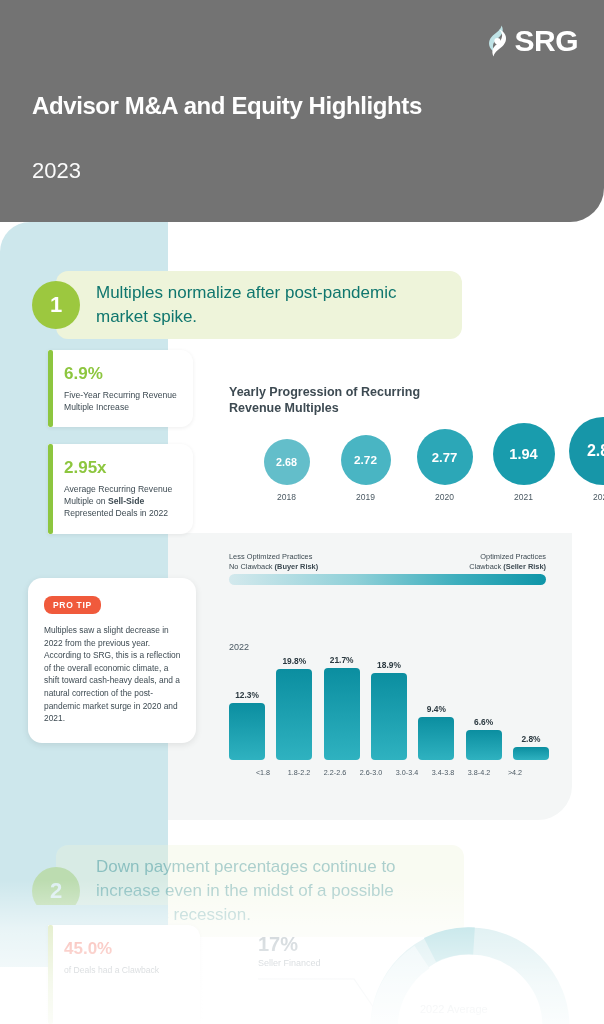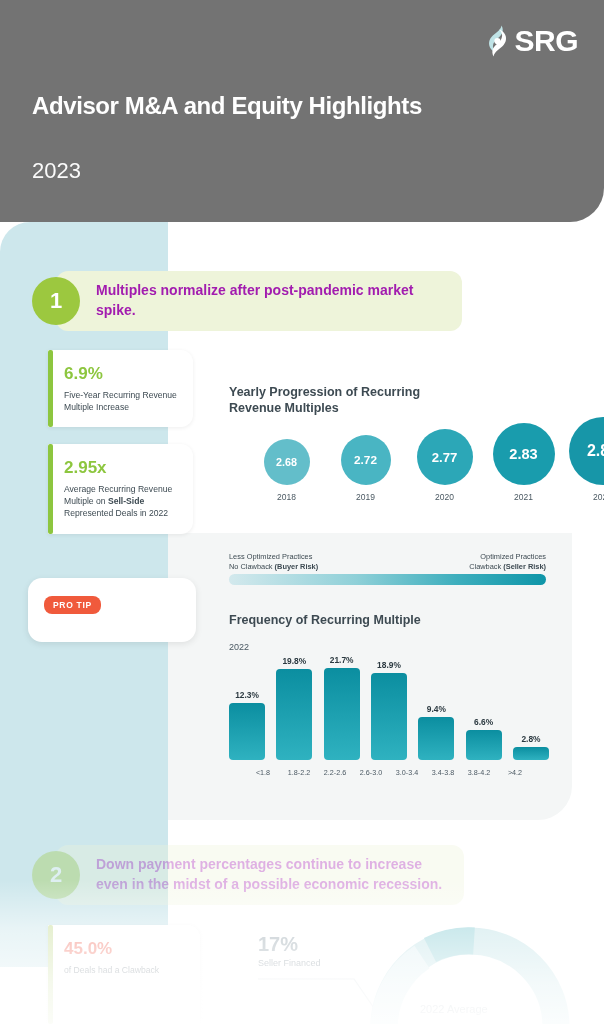--- a/index.html
+++ b/index.html
@@ -55,21 +55,21 @@
     background:#9CC council; background:#9CC83F;
     display:flex; align-items:center; justify-content:center;
     color:#ffffff; font-size:22px; font-weight:bold; z-index:3; flex:none;
   }
   .sec-pill {
     margin-left:-24px; padding:10px 18px 10px 40px;
     background:#EEF4DA; border-radius:12px;
     min-height:44px; display:flex; align-items:center;
   }
   .sec-pill span {
-    color:#a21caf; font-size:14px; font-weight:bold; line-height:1.42;
+    color:#0f766e; font-size:17px; font-weight:normal; line-height:1.42;
   }
   #sec1 { left:32px; top:271px; width:430px; }
   #sec1 .sec-pill { width:406px; }
   #sec2 { left:32px; top:845px; width:432px; opacity:.34; }
   #sec2 .sec-pill { width:408px; }
 
   
   .stat-card {
     position:absolute; background:#ffffff;
     border-top-right-radius:12px; border-bottom-right-radius:12px;
@@ -202,38 +202,39 @@
     <div class="stat-desc">Five-Year Recurring Revenue Multiple Increase</div>
   </div>
 
   <div class="stat-card" id="stat2">
     <div class="stat-num">2.95x</div>
     <div class="stat-desc"><span>Average Recurring Revenue Multiple on </span><b>Sell-Side</b><span> Represented Deals in 2022</span></div>
   </div>
 
   <div class="protip">
     <div class="protip-badge">PRO TIP</div>
+    <div class="protip-body">Multiples saw a slight decrease in 2022 from the previous year. According to SRG, this is a reflection of the overall economic climate, a shift toward cash-heavy deals, and a natural correction of the post-pandemic market surge in 2020 and 2021.</div>
   </div>
 
   <div class="chart-title" id="yp-title">Yearly Progression of Recurring Revenue Multiples</div>
   <div class="yp-row" id="yp-row">
       <div class="yp-item" style="width: 63px;">
         <div class="yp-circle" style="width: 46px; height: 46px; background: rgb(99, 190, 202); font-size: 10.8px;">2.68</div>
         <div class="yp-year">2018</div>
       </div>
       <div class="yp-item" style="width: 63px;">
         <div class="yp-circle" style="width: 50px; height: 50px; background: rgb(73, 181, 195); font-size: 11.8px;">2.72</div>
         <div class="yp-year">2019</div>
       </div>
       <div class="yp-item" style="width: 63px;">
         <div class="yp-circle" style="width: 56px; height: 56px; background: rgb(44, 167, 183); font-size: 13.2px;">2.77</div>
         <div class="yp-year">2020</div>
       </div>
       <div class="yp-item" style="width: 63px;">
-        <div class="yp-circle" style="width: 62px; height: 62px; background: rgb(25, 156, 173); font-size: 14.6px;">2.83</div>
+        <div class="yp-circle" style="width: 62px; height: 62px; background: rgb(25, 156, 173); font-size: 14.6px;">1.94</div>
         <div class="yp-year">2021</div>
       </div>
       <div class="yp-item" style="width: 63px;">
         <div class="yp-circle" style="width: 68px; height: 68px; background: rgb(23, 150, 168); font-size: 16px;">2.80</div>
         <div class="yp-year">2022</div>
       </div>
     </div>
 
   <div class="scale-wrap">
     <div class="scale-labels">
@@ -242,21 +243,20 @@
         <div><span>No Clawback </span><b>(Buyer Risk)</b></div>
       </div>
       <div class="scale-label right">
         <div>Optimized Practices</div>
         <div><span>Clawback </span><b>(Seller Risk)</b></div>
       </div>
     </div>
     <div class="scale-bar"></div>
   </div>
 
-  <div class="chart-title" id="fr-title">Frequency of Recurring Multiple</div>
   <div id="fr-sub">2022</div>
   <div class="bars" id="bars">
       <div class="bar-col">
         <div class="bar-val">12.3%</div>
         <div class="bar-rect" style="height: 56.7px;"></div>
       </div>
       <div class="bar-col">
         <div class="bar-val">19.8%</div>
         <div class="bar-rect" style="height: 91.2px;"></div>
       </div>

